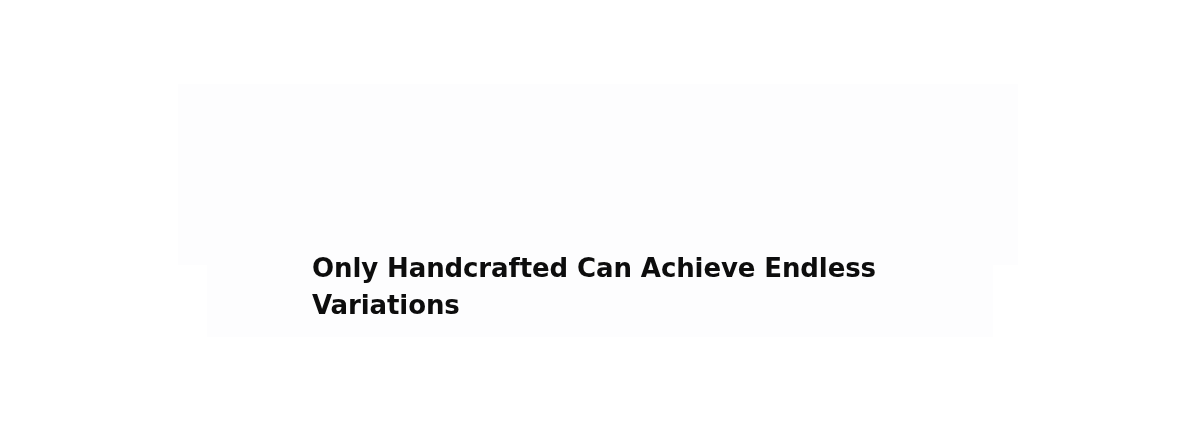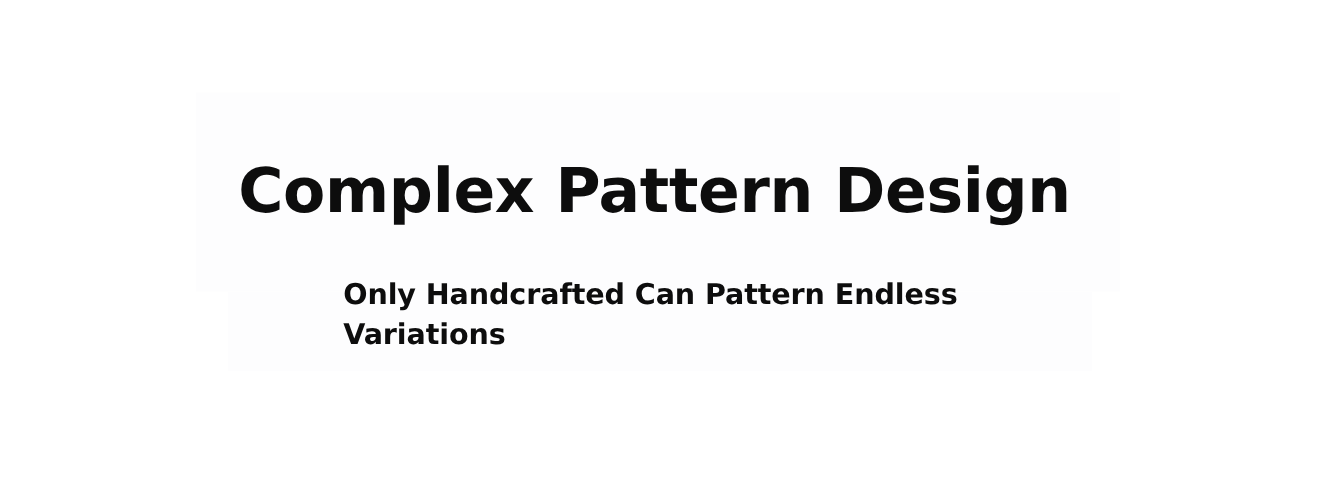--- a/index.html
+++ b/index.html
@@ -89,19 +89,18 @@
 <body>
 
 <div id="canvas">
 
   <div class="tint-band" id="tint-upper"></div>
 
   <div class="tint-band" id="tint-lower"></div>
 
   <div id="text-block">
 
-    <div id="page-title">Complex Pattern Design</div>
 
-    <div id="page-subtitle">Only Handcrafted Can Pattern Endless Variations</div>
+    <div id="page-subtitle">Only Handcrafted Can Achieve Endless Variations</div>
 
   </div>
 
 </div>
 
 </body></html>

